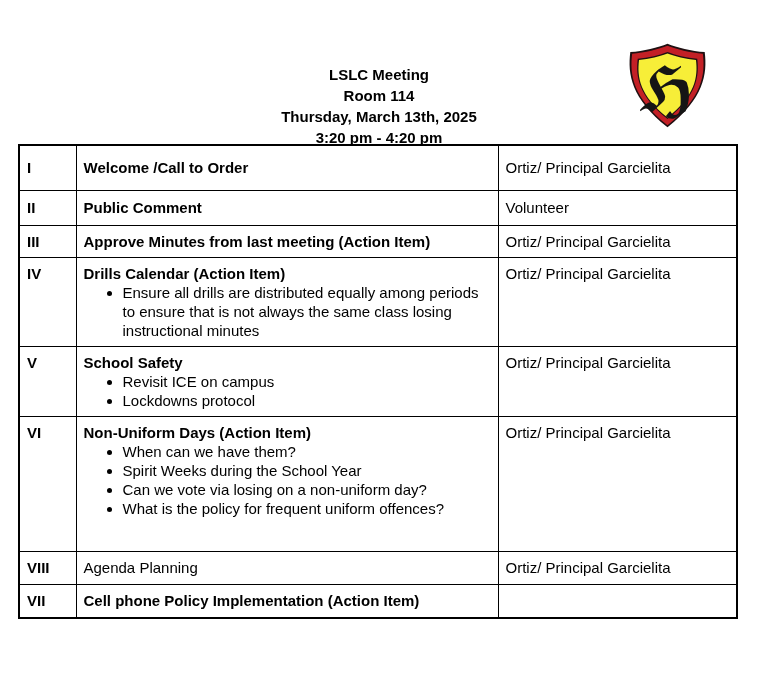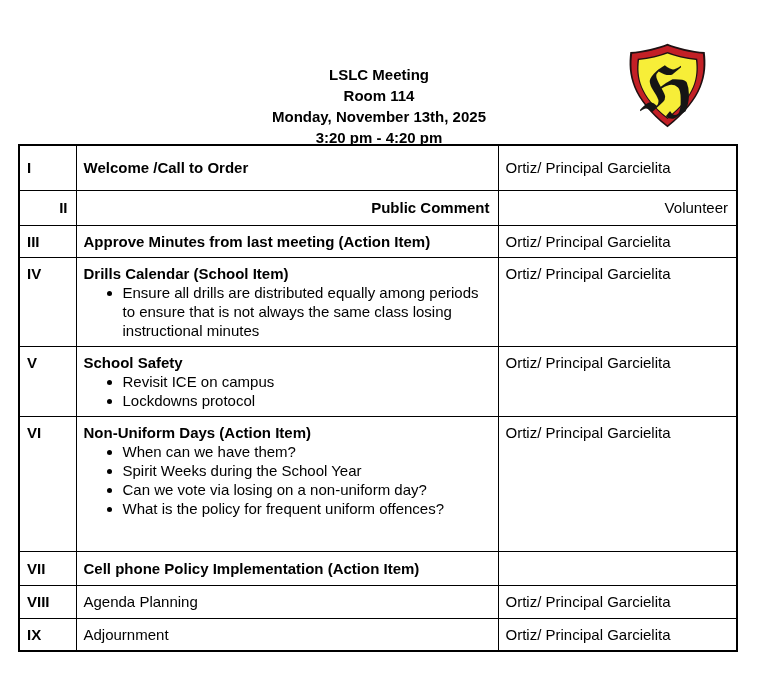--- a/index.html
+++ b/index.html
@@ -56,21 +56,21 @@
   ul.item-bullets li { margin: 0; }
 </style>
 </head>
 <body>
 
 <div class="page">
 
   <header class="doc-header">
     <div>LSLC Meeting</div>
     <div>Room 114</div>
-    <div>Monday, November 13th, 2025</div>
+    <div>Thursday, March 13th, 2025</div>
     <div>3:20 pm - 4:20 pm</div>
   </header>
 
   <div class="logo">
     <svg viewBox="0 0 100 96">
       <g>
         <path id="shield-outer" d="M50 3 C 40 7 24 11 10 12 C 7 36 11 62 50 93 C 89 62 93 36 90 12 C 76 11 60 7 50 3 Z" fill="#1f1012"></path>
         <path id="shield-red" transform="translate(50,48) scale(0.95) translate(-50,-48)" d="M50 3 C 40 7 24 11 10 12 C 7 36 11 62 50 93 C 89 62 93 36 90 12 C 76 11 60 7 50 3 Z" fill="#c32026"></path>
         <path id="shield-inner-line" transform="translate(50,48) scale(0.80) translate(-50,-48)" d="M50 3 C 40 7 24 11 10 12 C 7 36 11 62 50 93 C 89 62 93 36 90 12 C 76 11 60 7 50 3 Z" fill="#1f1012"></path>
         <path id="shield-yellow" transform="translate(50,48) scale(0.765) translate(-50,-48)" d="M50 3 C 40 7 24 11 10 12 C 7 36 11 62 50 93 C 89 62 93 36 90 12 C 76 11 60 7 50 3 Z" fill="#f7ee38"></path>
@@ -86,38 +86,38 @@
         <col class="c3">
     </colgroup>
     <tbody id="agenda-body">
         <tr style="height: 45px;">
           <td class="col-numeral">I</td>
           <td class="col-item">
             <div class="item-title bold">Welcome /Call to Order</div>
           </td>
           <td class="col-presenter">Ortiz/ Principal Garcielita</td>
         </tr>
-        <tr style="height: 35px; text-align: right;">
+        <tr style="height: 35px;">
           <td class="col-numeral">II</td>
           <td class="col-item">
             <div class="item-title bold">Public Comment</div>
           </td>
           <td class="col-presenter">Volunteer</td>
         </tr>
         <tr style="height: 32px;">
           <td class="col-numeral">III</td>
           <td class="col-item">
             <div class="item-title bold">Approve Minutes from last meeting (Action Item)</div>
           </td>
           <td class="col-presenter">Ortiz/ Principal Garcielita</td>
         </tr>
         <tr class="has-bullets" style="height: 89px;">
           <td class="col-numeral">IV</td>
           <td class="col-item">
-            <div class="item-title bold">Drills Calendar (School Item)</div>
+            <div class="item-title bold">Drills Calendar (Action Item)</div>
             <ul class="item-bullets">
               <li>Ensure all drills are distributed equally among periods to ensure that is not always the same class losing instructional minutes</li>
             </ul>
           </td>
           <td class="col-presenter">Ortiz/ Principal Garcielita</td>
         </tr>
         <tr class="has-bullets" style="height: 70px;">
           <td class="col-numeral">V</td>
           <td class="col-item">
             <div class="item-title bold">School Safety</div>
@@ -134,37 +134,30 @@
             <div class="item-title bold">Non-Uniform Days (Action Item)</div>
             <ul class="item-bullets">
               <li>When can we have them?</li>
               <li>Spirit Weeks during the School Year</li>
               <li>Can we vote via losing on a non-uniform day?</li>
               <li>What is the policy for frequent uniform offences?</li>
             </ul>
           </td>
           <td class="col-presenter">Ortiz/ Principal Garcielita</td>
         </tr>
+        <tr style="height: 33px;">
+          <td class="col-numeral">VIII</td>
+          <td class="col-item">
+            <div class="item-title">Agenda Planning</div>
+          </td>
+          <td class="col-presenter">Ortiz/ Principal Garcielita</td>
+        </tr>
         <tr style="height: 34px;">
           <td class="col-numeral">VII</td>
           <td class="col-item">
             <div class="item-title bold">Cell phone Policy Implementation (Action Item)</div>
           </td>
           <td class="col-presenter"></td>
         </tr>
-        <tr style="height: 33px;">
-          <td class="col-numeral">VIII</td>
-          <td class="col-item">
-            <div class="item-title">Agenda Planning</div>
-          </td>
-          <td class="col-presenter">Ortiz/ Principal Garcielita</td>
-        </tr>
-        <tr style="height: 33px;">
-          <td class="col-numeral">IX</td>
-          <td class="col-item">
-            <div class="item-title">Adjournment</div>
-          </td>
-          <td class="col-presenter">Ortiz/ Principal Garcielita</td>
-        </tr>
       </tbody>
   </table>
 
 </div>
 
 </body></html>

